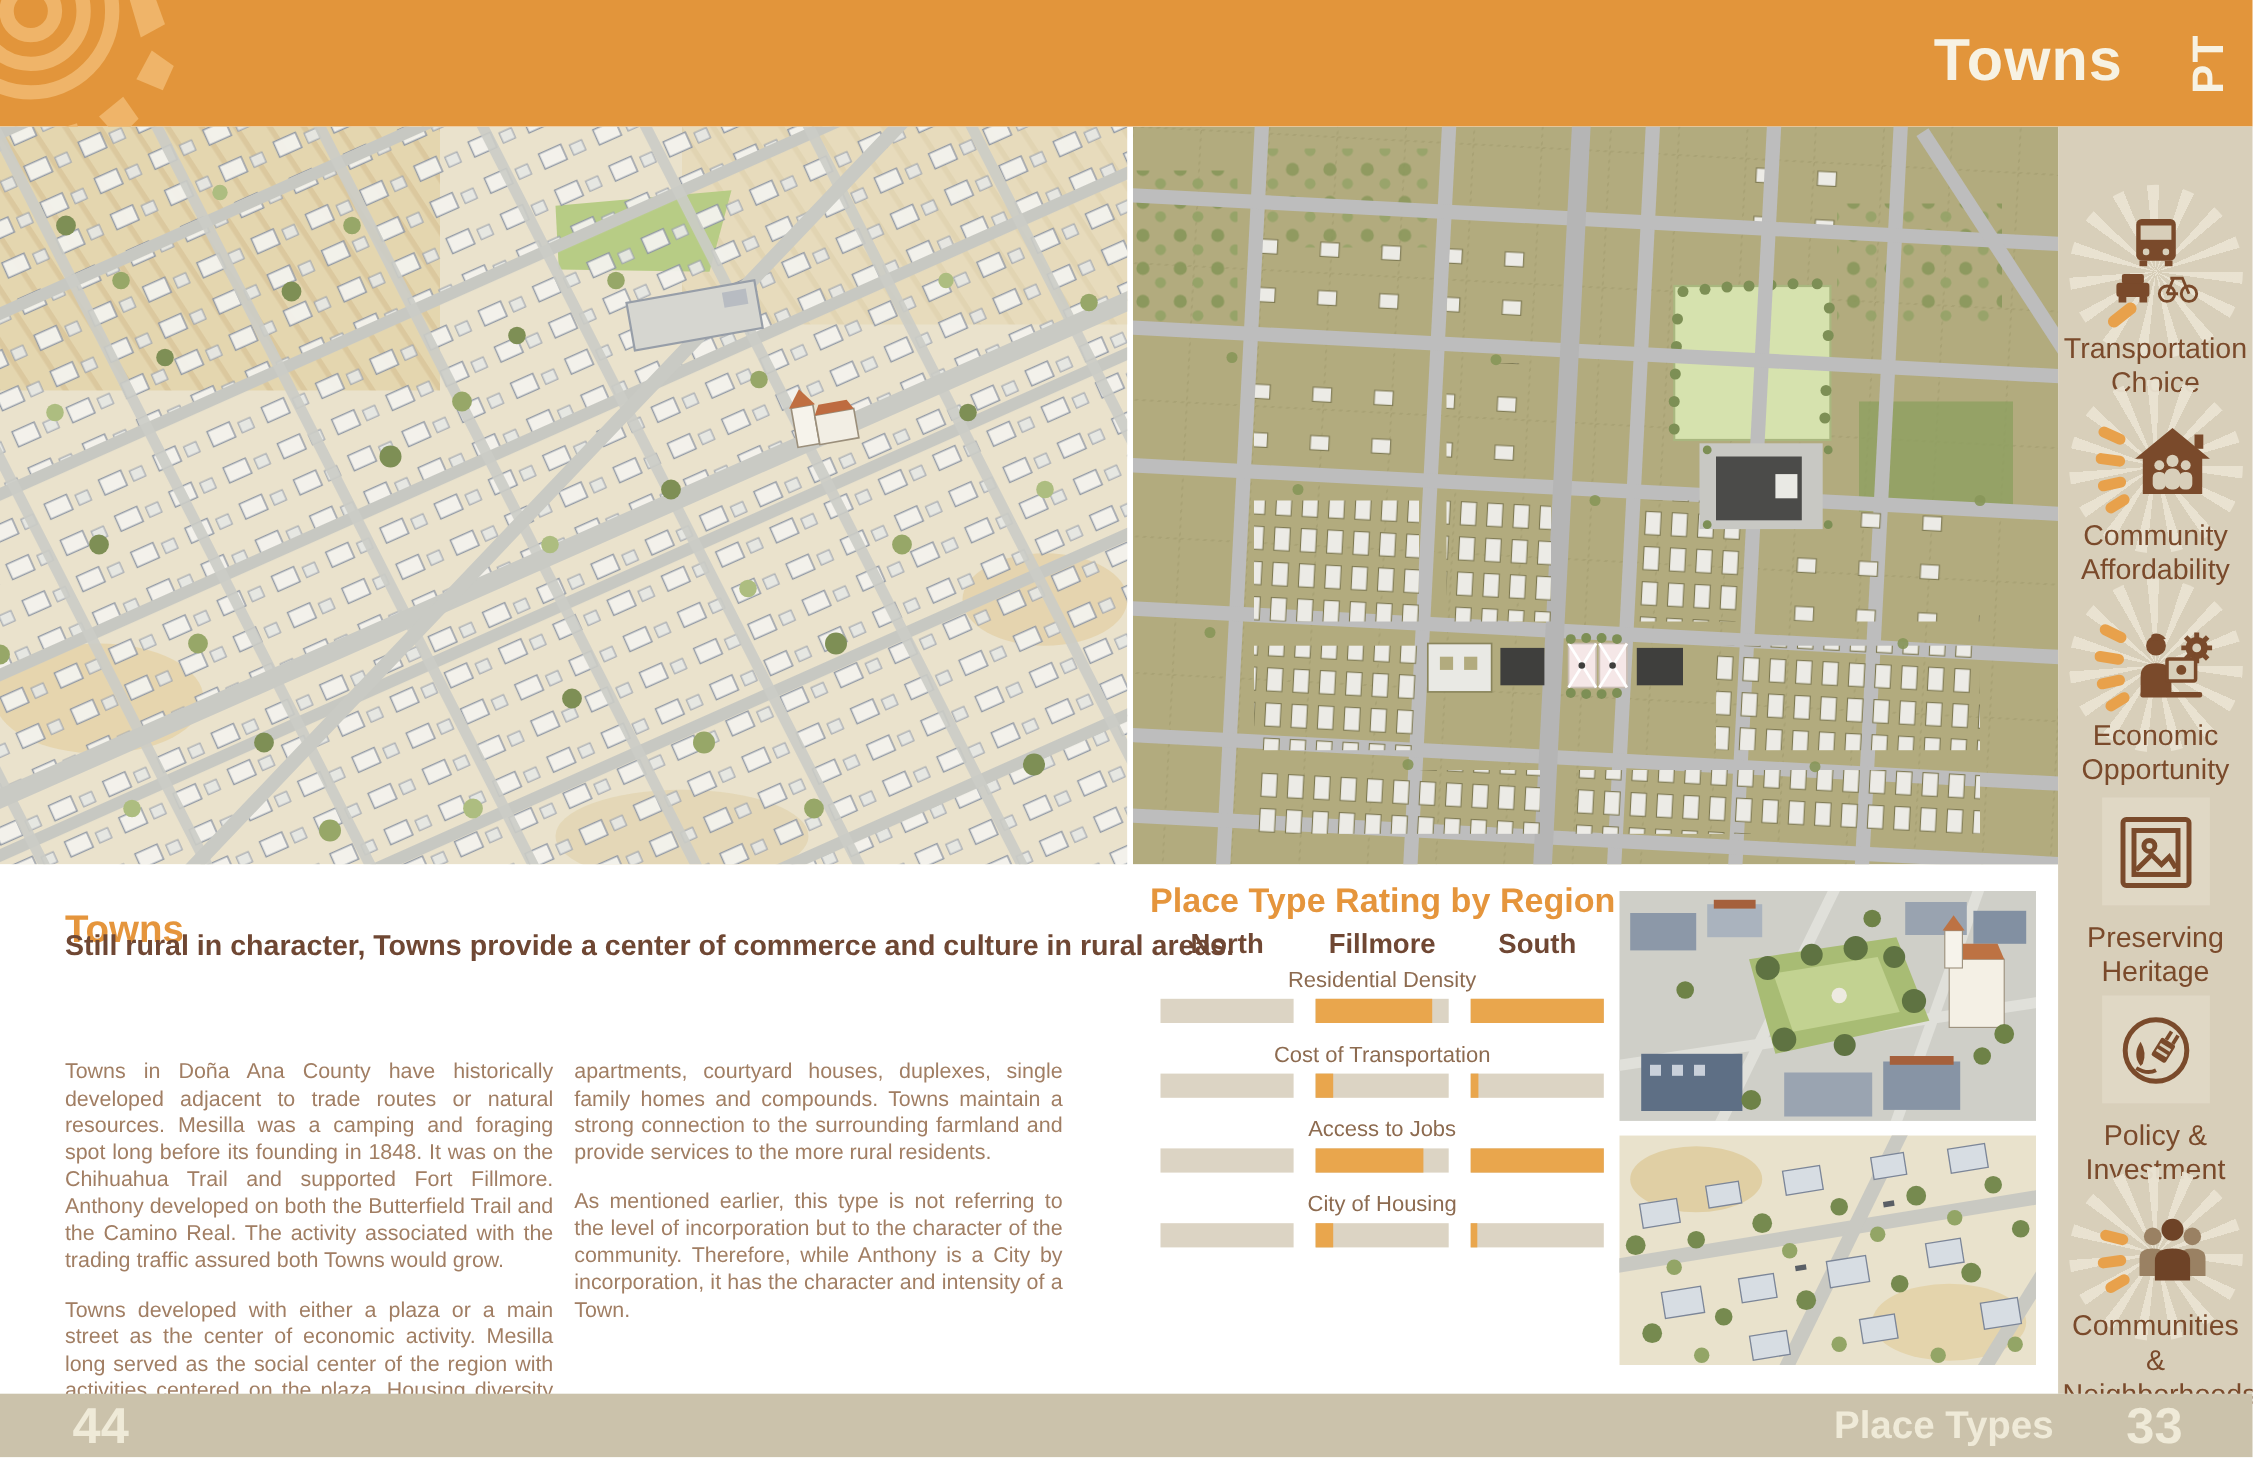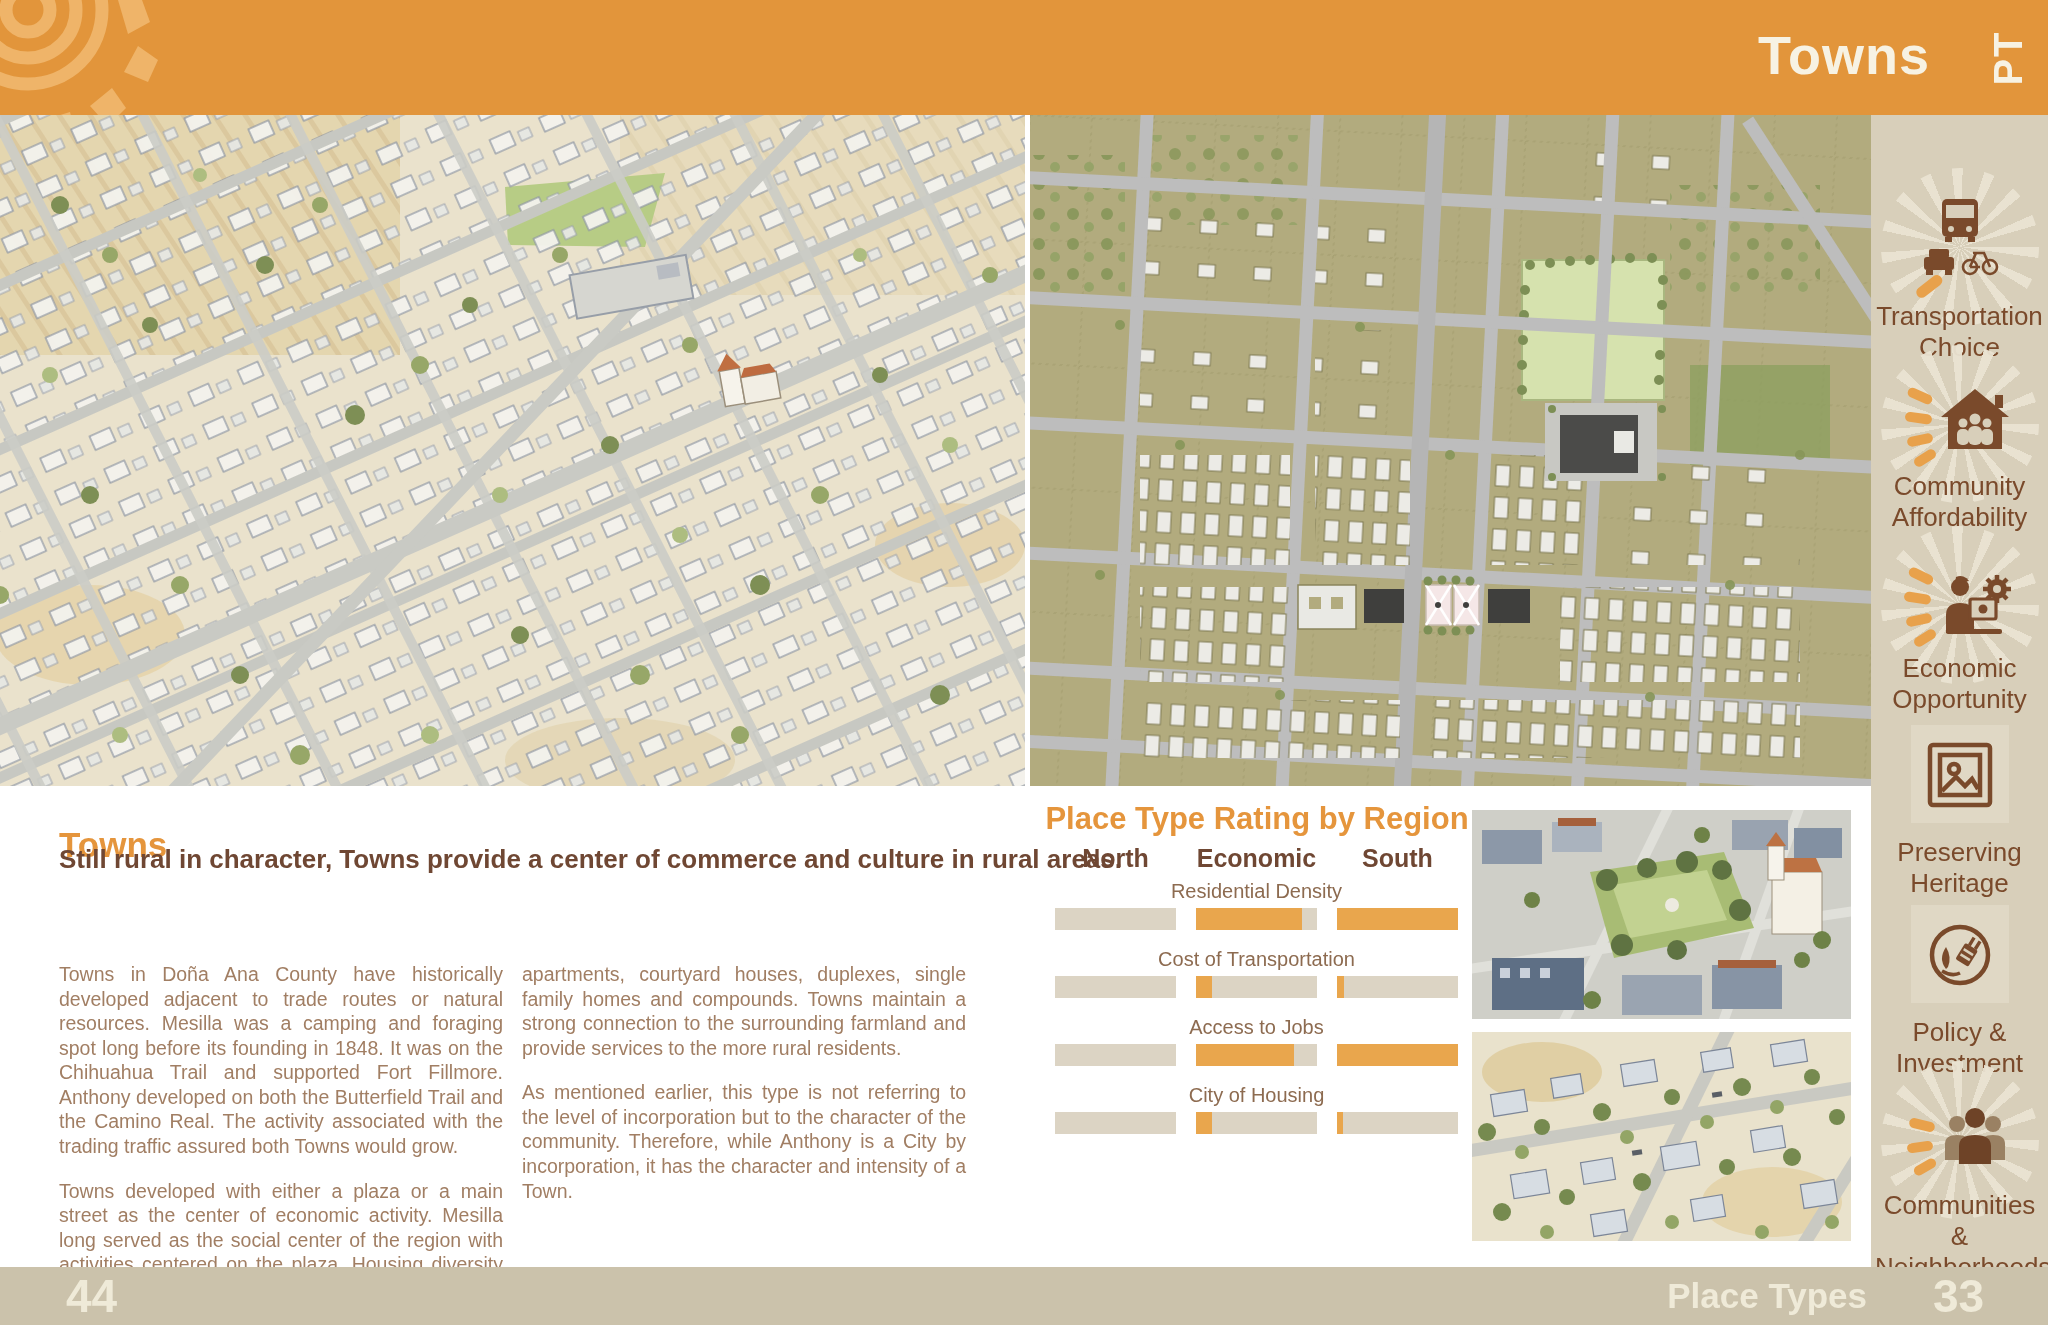--- a/index.html
+++ b/index.html
@@ -448,21 +448,21 @@
     <p>Towns developed with either a plaza or a main street as the center of economic activity. Mesilla long served as the social center of the region with activities centered on the plaza. Housing diversity is moderate in Towns, including small</p>
   </div>
   <div class="col col-2">
     <p>apartments, courtyard houses, duplexes, single family homes and compounds. Towns maintain a strong connection to the surrounding farmland and provide services to the more rural residents.</p>
     <p>As mentioned earlier, this type is not referring to the level of incorporation but to the character of the community. Therefore, while Anthony is a City by incorporation, it has the character and intensity of a Town.</p>
   </div>
 
   <div class="chart-title">Place Type Rating by Region</div>
   <div class="chart-regions">
     <span>North</span>
-    <span>Economic</span>
+    <span>Fillmore</span>
     <span>South</span>
   </div>
   <div class="chart-rows" id="chart-rows">
       <div class="chart-row">
         <div class="metric-label">Residential Density</div>
         <div class="bars">
           <div class="bar" style="background: rgb(220, 212, 196);">
             <div class="fill" style="width: 0%; background: rgb(233, 166, 77);"></div>
           </div>
           <div class="bar" style="background: rgb(220, 212, 196);">

